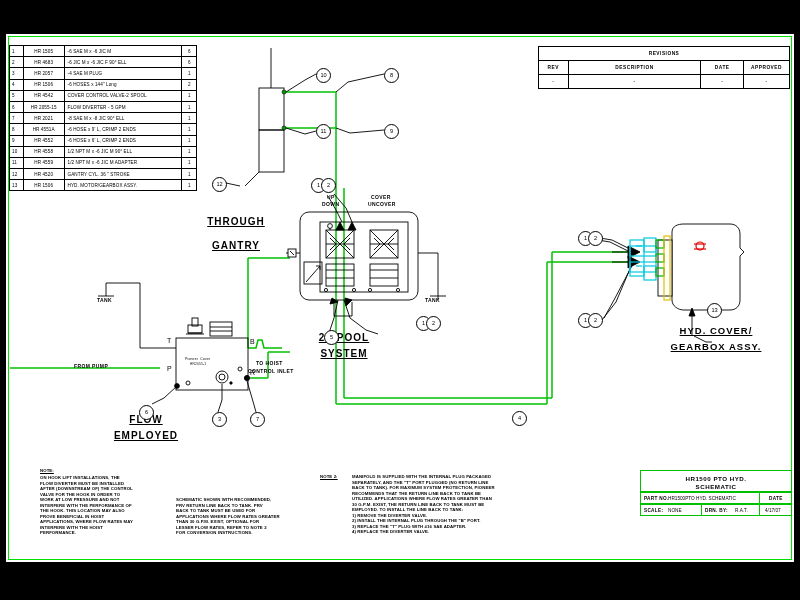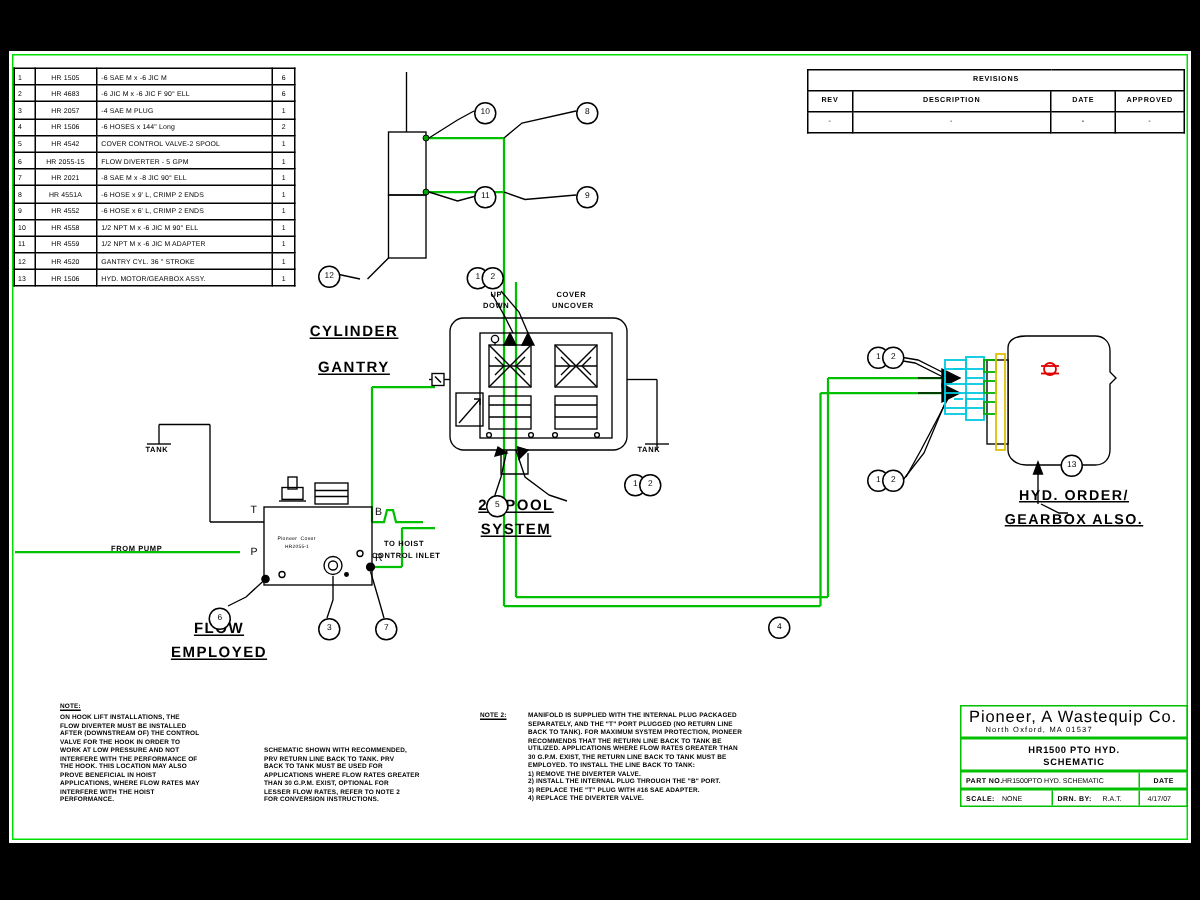--- a/index.html
+++ b/index.html
@@ -349,30 +349,30 @@
       <tr>
         <td>-</td>
         <td>-</td>
         <td>-</td>
         <td>-</td>
       </tr>
     </tbody>
   </table>
 
   <div class="cap" style="left:186px;top:196px;width:100px;font-size:10px;margin-top:44px;">GANTRY</div>
-  <div class="cap" style="left:186px;top:216px;width:100px;font-size:10px;">CYLINDER</div>
+  <div class="cap" style="left:186px;top:216px;width:100px;font-size:10px;">THROUGH</div>
 
   <div class="cap" style="left:294px;top:332px;width:100px;font-size:10px;">2  SPOOL</div>
   <div class="cap" style="left:294px;top:348px;width:100px;font-size:10px;">SYSTEM</div>
 
   <div class="cap" style="left:96px;top:414px;width:100px;font-size:10px;">FLOW</div>
   <div class="cap" style="left:96px;top:430px;width:100px;font-size:10px;">EMPLOYED</div>
 
-  <div class="cap" style="left:646px;top:325px;width:140px;font-size:9.5px;">HYD.  ORDER/</div>
-  <div class="cap" style="left:646px;top:341px;width:140px;font-size:9.5px;">GEARBOX  ALSO.</div>
+  <div class="cap" style="left:646px;top:325px;width:140px;font-size:9.5px;">HYD.  COVER/</div>
+  <div class="cap" style="left:646px;top:341px;width:140px;font-size:9.5px;">GEARBOX  ASSY.</div>
 
   <div class="lbl" style="left:327px;top:194px;">UP</div>
   <div class="lbl" style="left:322px;top:201px;">DOWN</div>
   <div class="lbl" style="left:371px;top:194px;">COVER</div>
   <div class="lbl" style="left:368px;top:201px;">UNCOVER</div>
 
   <div class="lbl" style="left:425px;top:297px;">TANK</div>
   <div class="lbl" style="left:97px;top:297px;">TANK</div>
   <div class="lbl" style="left:74px;top:363px;">FROM PUMP</div>
   <div class="lbl" style="left:256px;top:360px;">TO HOIST</div>
@@ -434,24 +434,20 @@
 RECOMMENDS THAT THE RETURN LINE BACK TO TANK BE
 UTILIZED. APPLICATIONS WHERE FLOW RATES GREATER THAN
 30 G.P.M. EXIST, THE RETURN LINE BACK TO TANK MUST BE
 EMPLOYED. TO INSTALL THE LINE BACK TO TANK:
 1) REMOVE THE DIVERTER VALVE.
 2) INSTALL THE INTERNAL PLUG THROUGH THE "B" PORT.
 3) REPLACE THE "T" PLUG WITH #16 SAE ADAPTER.
 4) REPLACE THE DIVERTER VALVE.</div>
 
   <div id="tblock">
-    <div class="tb-row tb-company">
-      <div class="co-name">Pioneer, A Wastequip Co.</div>
-      <div class="co-addr">North Oxford, MA      01537</div>
-    </div>
     <div class="tb-row tb-title">
       <div class="tt1">HR1500 PTO HYD.</div>
       <div class="tt2">SCHEMATIC</div>
     </div>
     <div class="tb-row tb-part">
       <div class="cellb" style="left:3px;">PART NO.</div>
       <div class="cellv" style="left:27px;">HR1500PTO HYD. SCHEMATIC</div>
       <div class="vsep" style="left:118px;"></div>
       <div class="cellb" style="left:128px;">DATE</div>
     </div>

